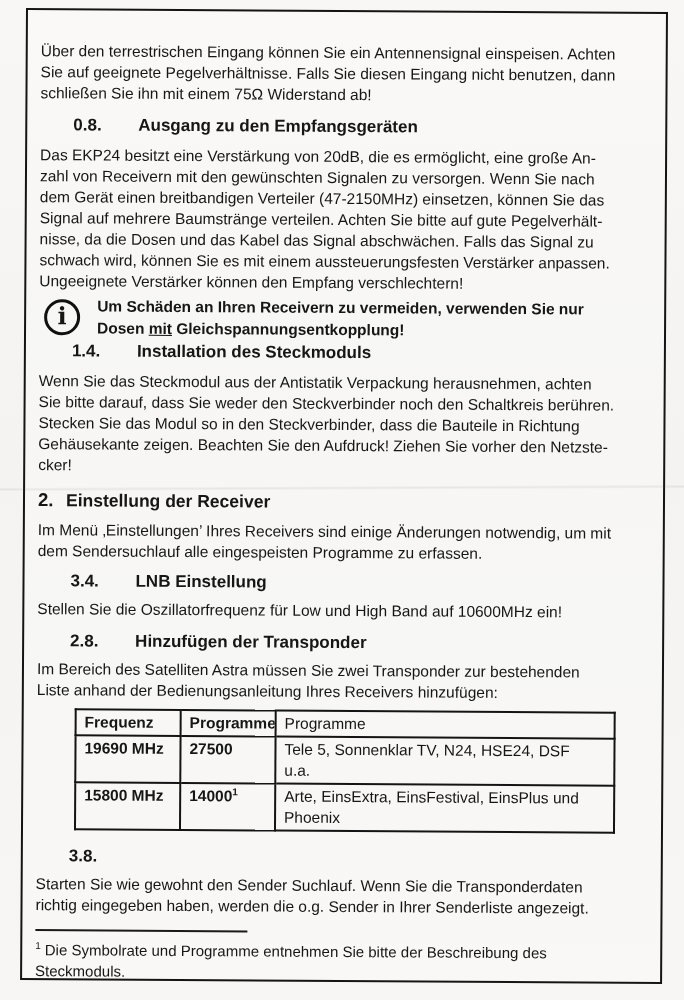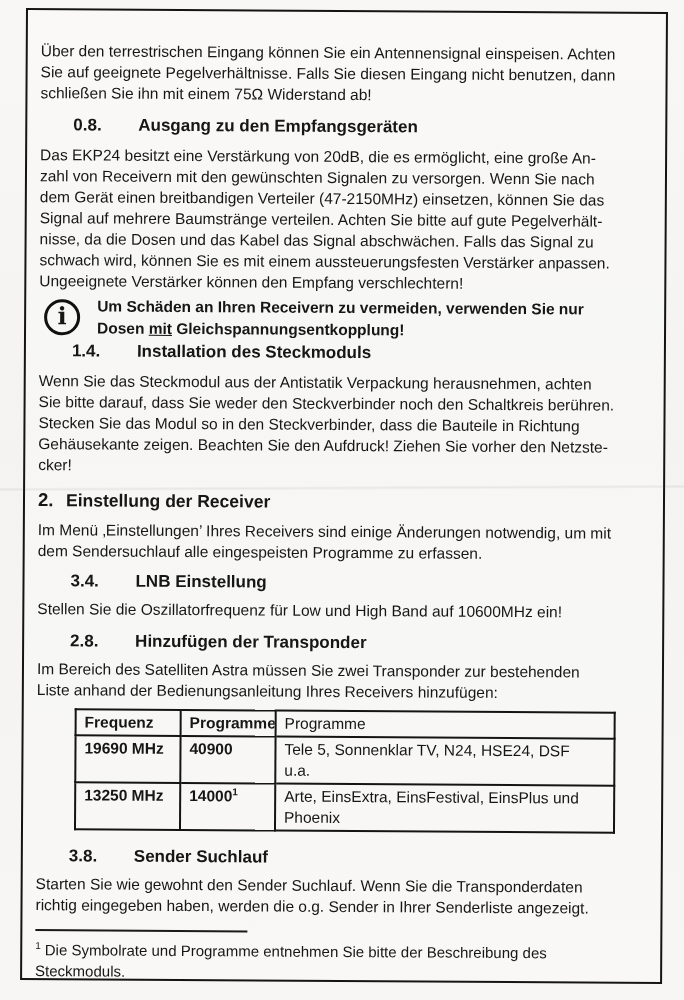--- a/index.html
+++ b/index.html
@@ -205,36 +205,35 @@
       <thead>
         <tr>
           <th class="bold">Frequenz</th>
           <th class="bold">Programme</th>
           <th class="normal">Programme</th>
         </tr>
       </thead>
       <tbody>
         <tr>
           <td class="bold">19690 MHz</td>
-          <td class="bold"><span>40900</span><sup></sup></td>
+          <td class="bold"><span>27500</span><sup></sup></td>
           <td class="pre">Tele 5, Sonnenklar TV, N24, HSE24, DSF
 u.a.</td>
         </tr>
         <tr>
-          <td class="bold">13250 MHz</td>
+          <td class="bold">15800 MHz</td>
           <td class="bold"><span>14000</span><sup>1</sup></td>
           <td class="pre">Arte, EinsExtra, EinsFestival, EinsPlus und
 Phoenix</td>
         </tr>
       </tbody>
     </table>
 
     <div class="subheading" style="margin-top:14px;">
       <span class="num">3.8.</span>
-      <span class="title">Sender Suchlauf</span>
     </div>
     <p class="para mt6">Starten Sie wie gewohnt den Sender Suchlauf. Wenn Sie die Transponderdaten
 richtig eingegeben haben, werden die o.g. Sender in Ihrer Senderliste angezeigt.</p>
 
     <div class="footnote-rule"></div>
     <p class="footnote"><sup>1</sup><span class="pre">Die Symbolrate und Programme entnehmen Sie bitte der Beschreibung des
 Steckmoduls.</span></p>
 
   </div>
   <div class="crease"></div>

